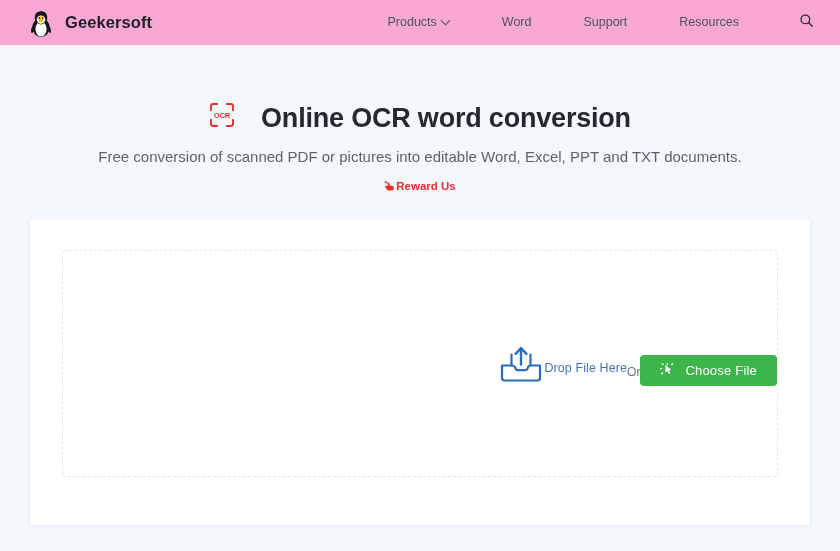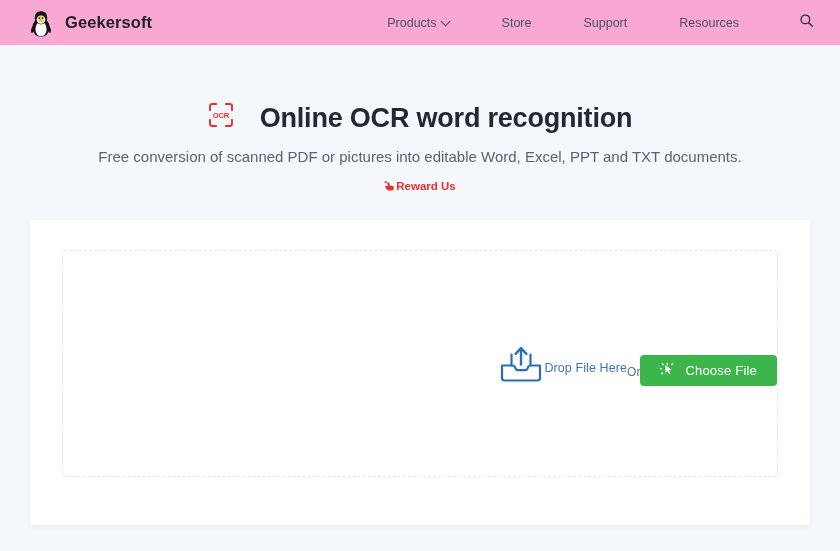--- a/index.html
+++ b/index.html
@@ -37,21 +37,21 @@
   }
   .brand-name {
     font-size: 16.5px;
     font-weight: 700;
     letter-spacing: 0.1px;
     color: #1d2025;
   }
   .main-nav {
     margin-left: auto;
     display: flex;
-    align-items: center;
+    align-items: flex-start;
     gap: 0px;
   }
   .nav-item {
     font-size: 12.5px;
     color: #4c525c;
     padding: 6px 26px;
     display: flex;
     align-items: center;
     gap: 5px;
     cursor: pointer;
@@ -202,21 +202,21 @@
   </div>
 
   <nav class="main-nav">
 
     <div class="nav-item">
       <span>Products</span>
       <span class="chevron-down"></span>
     </div>
 
     <div class="nav-item">
-      <span>Store</span>
+      <span>Word</span>
     </div>
 
     <div class="nav-item">
       <span>Support</span>
     </div>
 
     <div class="nav-item">
       <span>Resources</span>
     </div>
 
@@ -237,21 +237,21 @@
   <h1 class="hero-title">
     <span>
       <svg class="ocr-badge" viewBox="0 0 26 26" aria-hidden="true">
         <path d="M2 8.2V4.2C2 3 3 2 4.2 2h4" fill="none" stroke="#e8302f" stroke-width="1.9" stroke-linecap="round"></path>
         <path d="M17.8 2h4C23 2 24 3 24 4.2v4" fill="none" stroke="#e8302f" stroke-width="1.9" stroke-linecap="round"></path>
         <path d="M24 17.8v4c0 1.2-1 2.2-2.2 2.2h-4" fill="none" stroke="#e8302f" stroke-width="1.9" stroke-linecap="round"></path>
         <path d="M8.2 24h-4C3 24 2 23 2 21.8v-4" fill="none" stroke="#e8302f" stroke-width="1.9" stroke-linecap="round"></path>
         <text x="13" y="16.3" text-anchor="middle" font-family="Liberation Sans, sans-serif" font-size="7.6" font-weight="700" fill="#e8302f">OCR</text>
       </svg>
     </span>
-    <span>Online OCR word recognition</span>
+    <span>Online OCR word conversion</span>
   </h1>
 
   <p class="hero-sub">Free conversion of scanned PDF or pictures into editable Word, Excel, PPT and TXT documents.</p>
 
   <a class="reward-link" href="#">
     <span>
       <svg class="reward-icon" viewBox="0 0 12 12" aria-hidden="true">
         <path d="M1.2 6.6c0-.6.5-1 1-.9l1.9.3-.9-2.5c-.2-.6.1-1.1.6-1.3.5-.2 1 .1 1.2.6l1 2.6 2.6.6c.8.2 1.3.8 1.2 1.6l-.2 1.6c-.1.8-.7 1.2-1.5 1.2H4.6c-.6 0-1.1-.2-1.5-.7L1.5 7.6c-.2-.3-.3-.6-.3-1z" fill="#e8302f"></path>
         <rect x="0.6" y="1.1" width="2.3" height="2.2" rx="0.4" fill="#e8302f" opacity="0.75"></rect>
       </svg>

